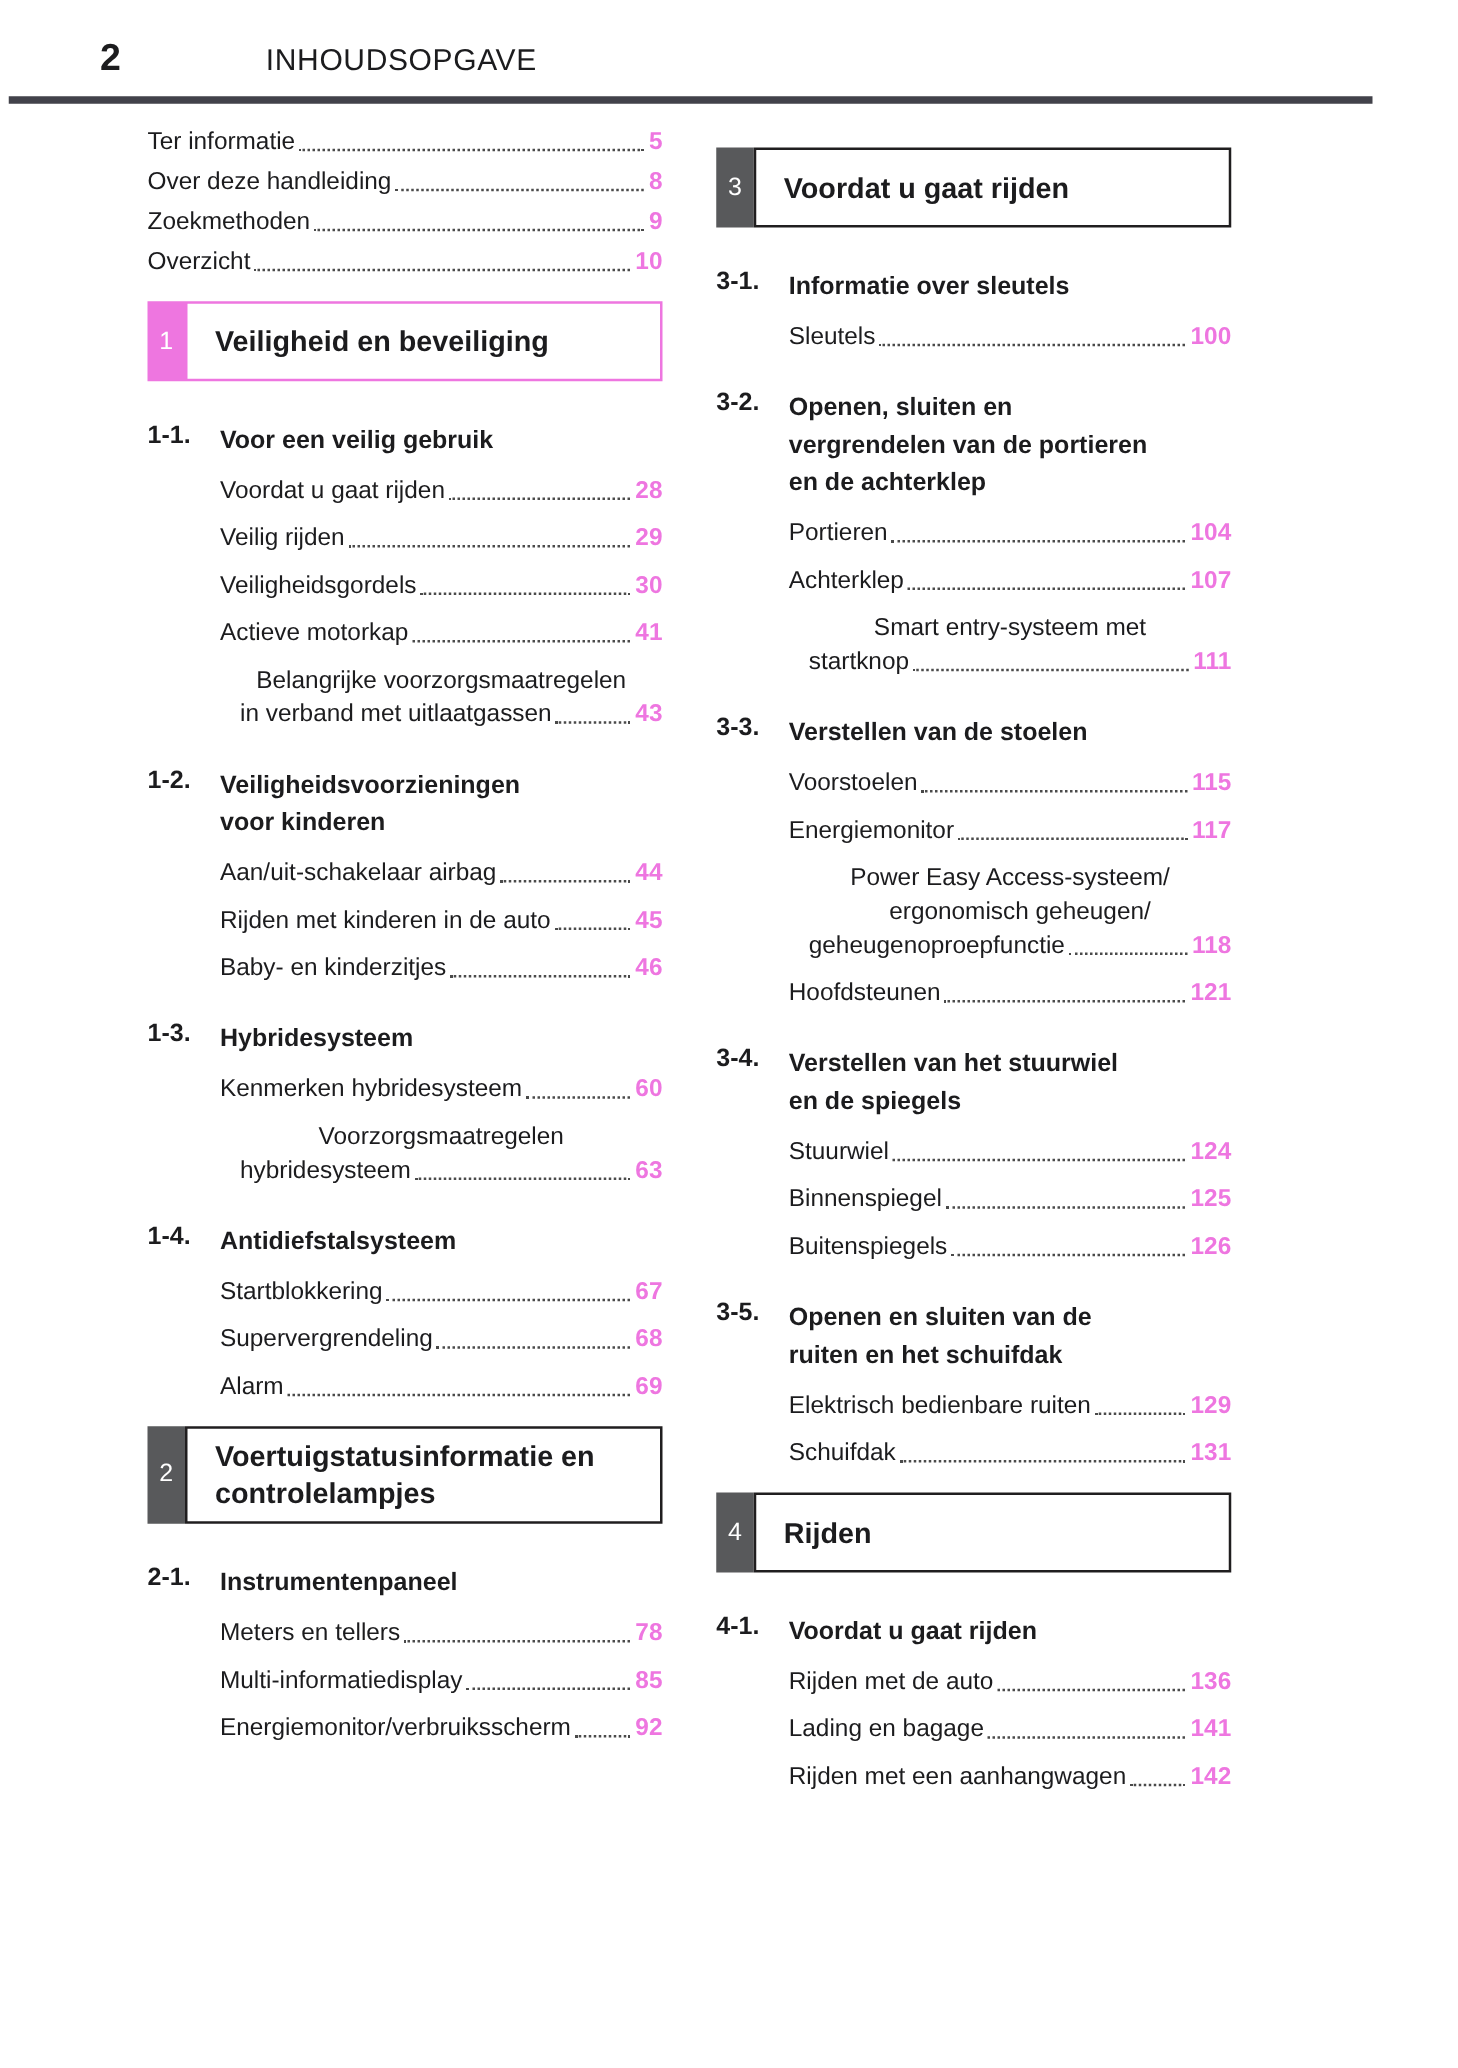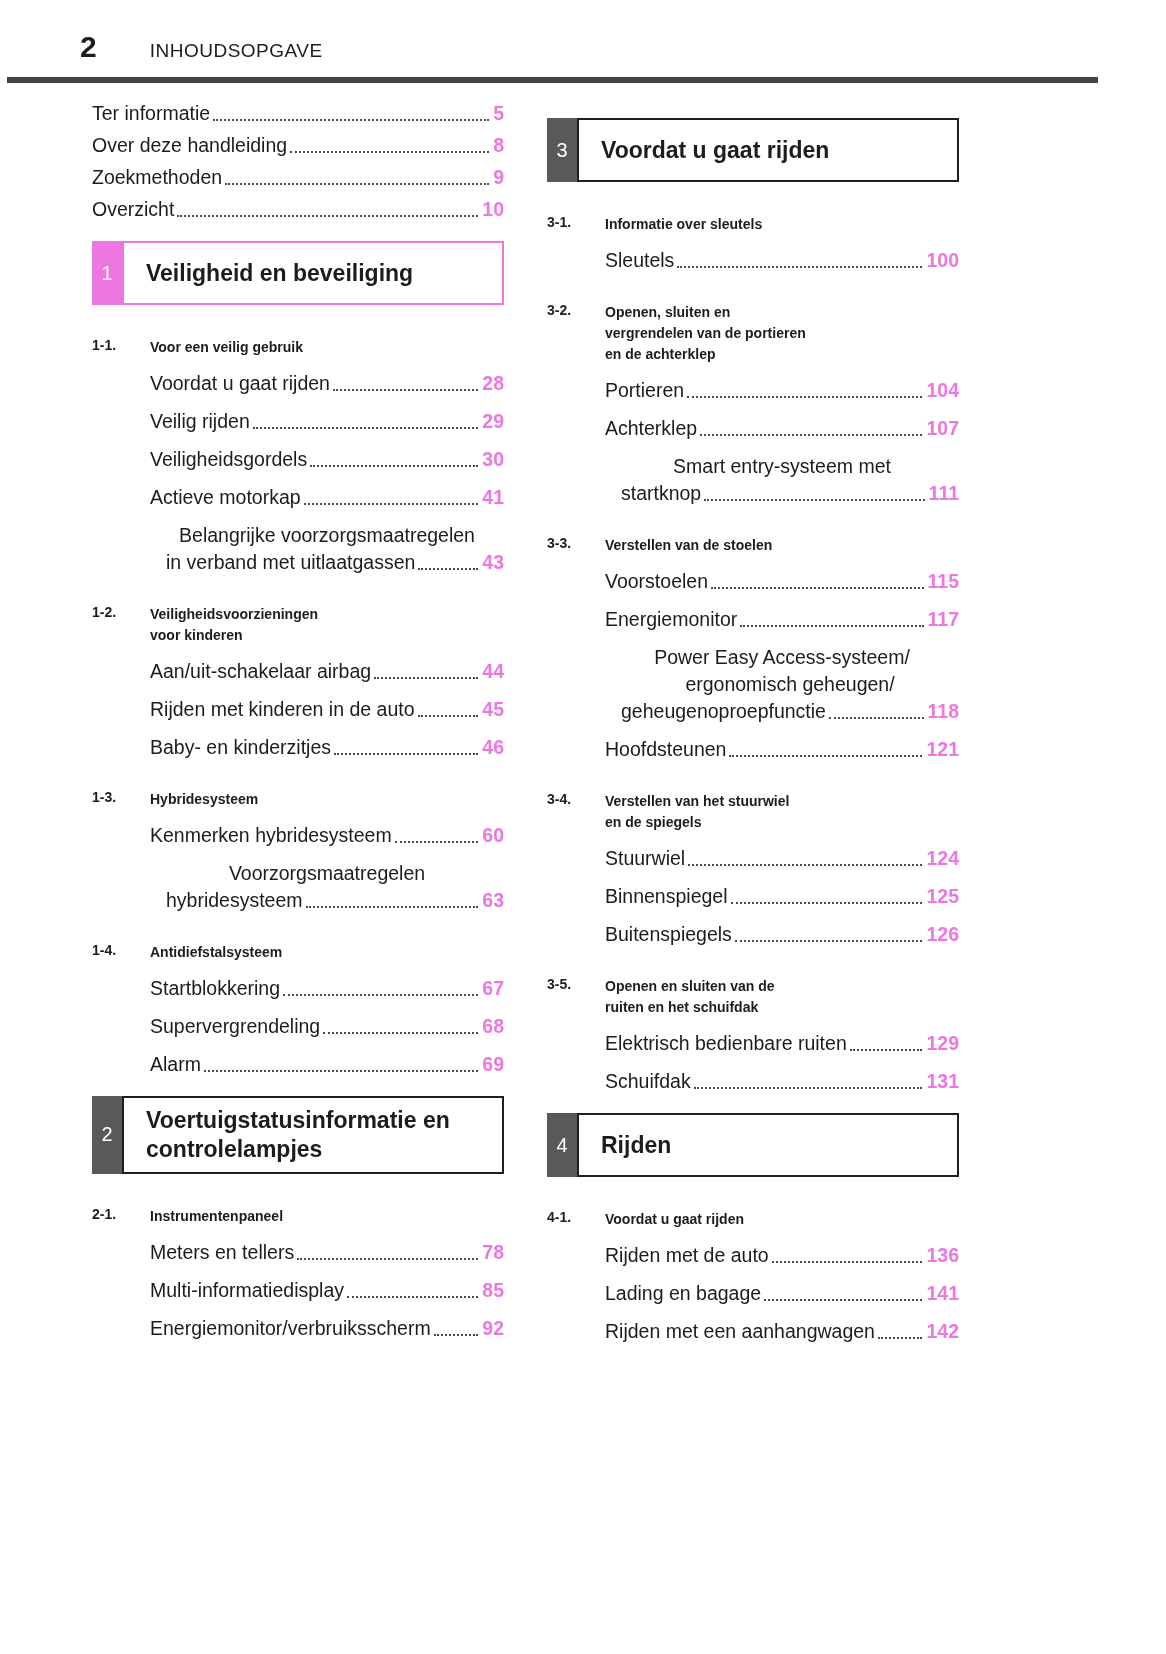--- a/index.html
+++ b/index.html
@@ -11,23 +11,23 @@
   }
   *{box-sizing:border-box;}
   html,body{margin:0;padding:0;}
   body{
     width:1166px;height:1654px;background:#ffffff;
     font-family:"Liberation Sans",sans-serif;color:var(--ink);
     overflow:hidden;
   }
   .header{display:flex;align-items:baseline;padding:30px 0 0 80px;}
   .page-num{font-size:30px;font-weight:bold;}
-  .header-title{font-size:19px;margin-left:53px;letter-spacing:0.5px;}
+  .header-title{font-size:24px;margin-left:116px;letter-spacing:0.5px;}
   .rule{height:6px;background:var(--rule);margin:13px 68px 0 7px;}
-  .columns{display:flex;gap:43px;padding-left:92px;margin-top:17px;}
+  .columns{display:flex;gap:43px;padding-left:118px;margin-top:17px;}
   .col{width:412px;flex:none;}
 
   
   #intro .entry{margin-bottom:5px;}
 
   
   .section{display:flex;align-items:stretch;margin:18px 0 32px;}
   .section .tab{
     width:30px;flex:none;display:flex;align-items:center;justify-content:center;
     color:#fff;font-size:20px;font-weight:normal;
@@ -37,21 +37,21 @@
     min-height:64px;padding:8px 8px 8px 22px;
     font-weight:bold;font-size:23px;line-height:1.25;white-space:pre-line;
   }
   .section.pink .tab{background:var(--pink);}
   .section.pink .box{border-color:var(--pink);}
   .section.gray .tab{background:var(--tab-gray);}
   .section.gray .box{border-color:#201e1f;}
 
   
   .group{margin-top:28px;}
-  .ghead{display:flex;font-weight:bold;font-size:14px;margin-bottom:12px;}
+  .ghead{display:flex;font-weight:bold;font-size:20px;margin-bottom:12px;}
   .gnum{width:58px;flex:none;}
   .gtitle{white-space:pre-line;line-height:1.5;}
   .entries{margin-left:58px;text-align:center;}
 
   
   .entry{font-size:19.5px;margin-bottom:11px;}
   .entry .line,.entry .row{line-height:27px;}
   .entry .cont{margin-left:16px;}
   .row{display:flex;align-items:flex-end;}
   .row .label{flex:none;}

